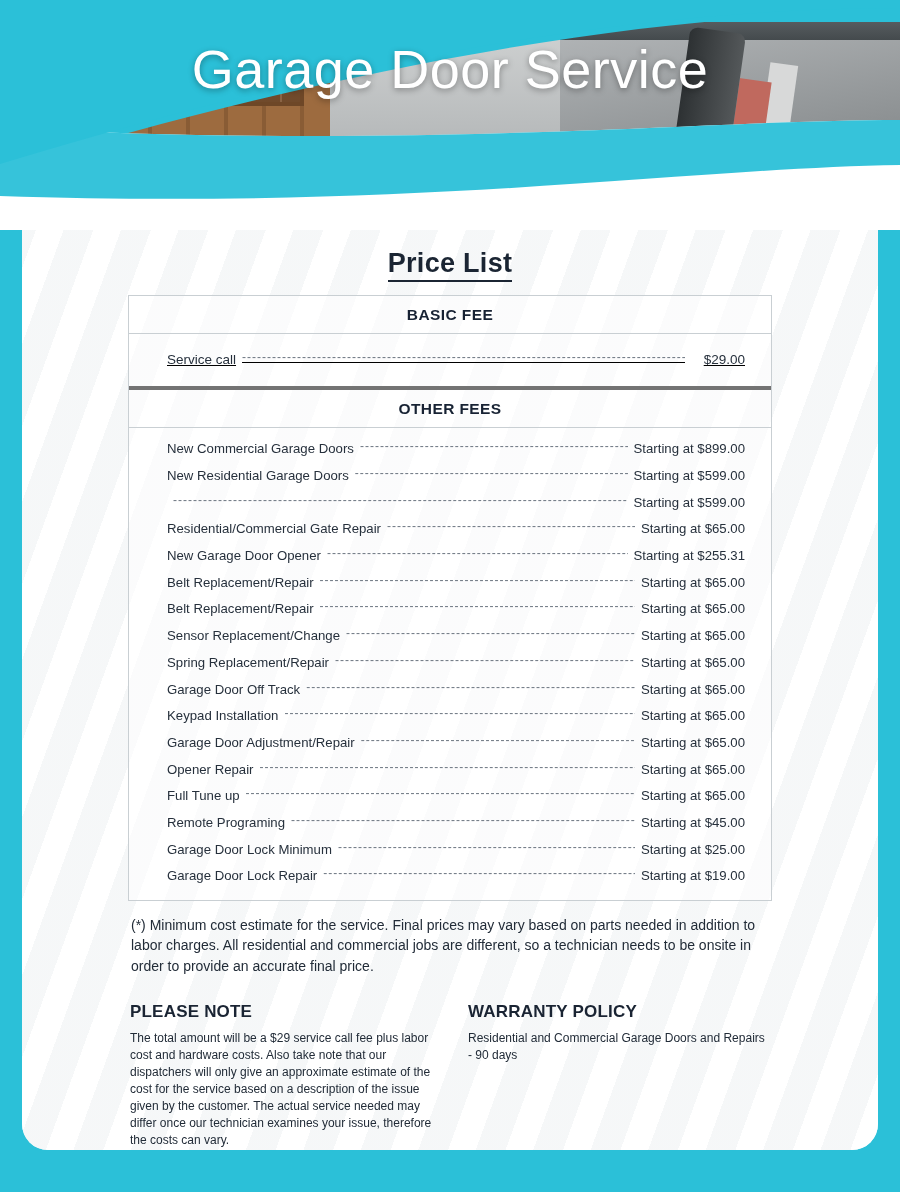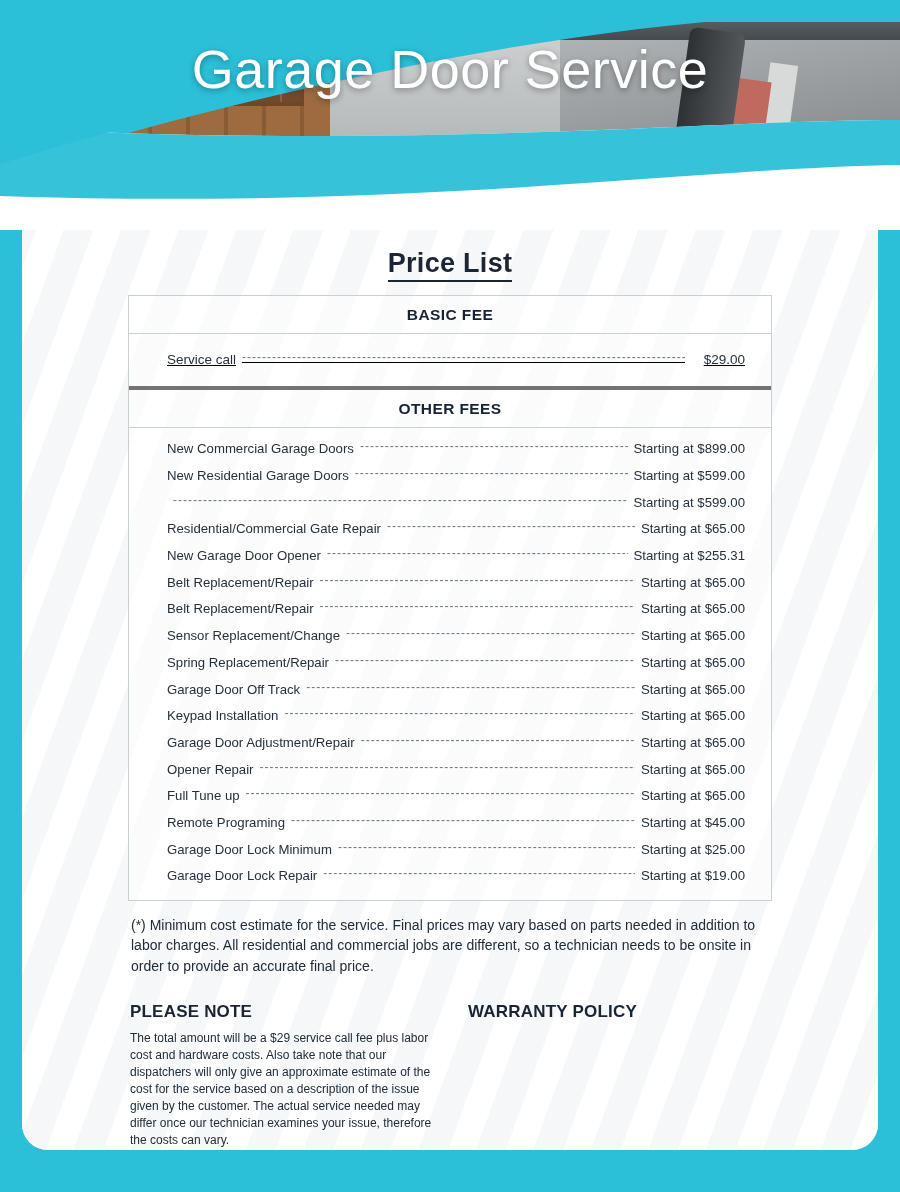--- a/index.html
+++ b/index.html
@@ -319,17 +319,18 @@
 
     <div class="note">(*) Minimum cost estimate for the service. Final prices may vary based on parts needed in addition to labor charges. All residential and commercial jobs are different, so a technician needs to be onsite in order to provide an accurate final price.</div>
 
     <div class="cols">
       <div class="col left">
         <h3>PLEASE NOTE</h3>
         <p>The total amount will be a $29 service call fee plus labor cost and hardware costs. Also take note that our dispatchers will only give an approximate estimate of the cost for the service based on a description of the issue given by the customer. The actual service needed may differ once our technician examines your issue, therefore the costs can vary.</p>
       </div>
       <div class="col right">
         <h3>WARRANTY POLICY</h3>
+        <p>Residential and Commercial Garage Doors and Repairs - 90 days</p>
       </div>
     </div>
 
   </div>
 </div>
 
 </body></html>

